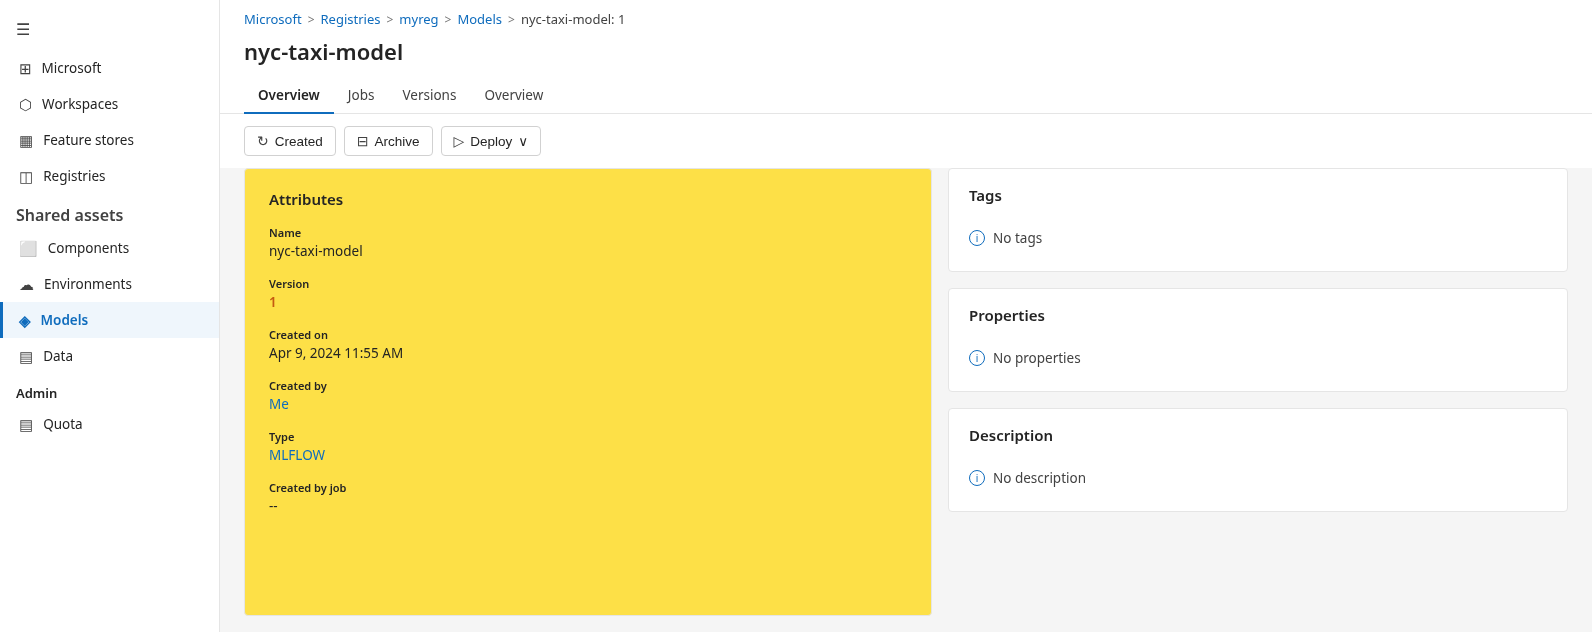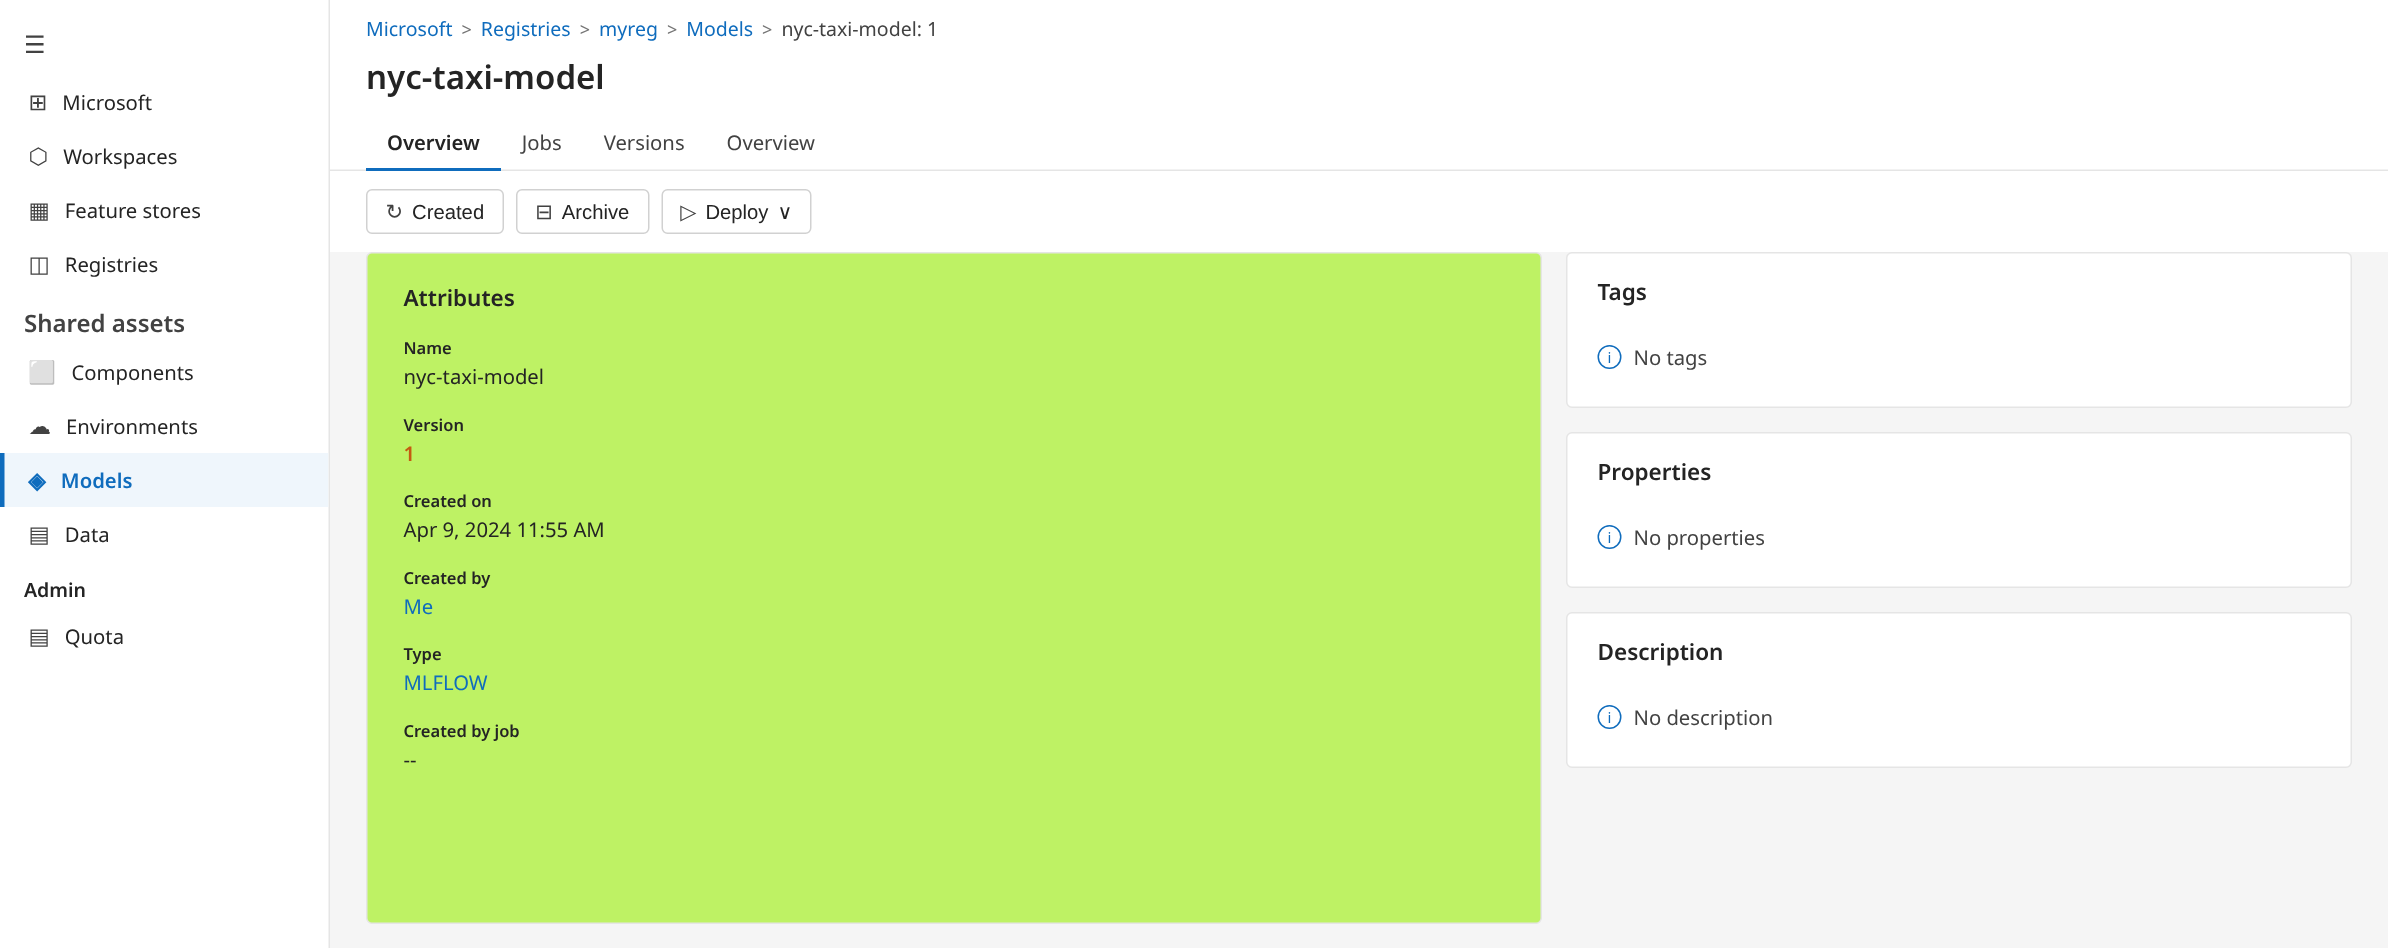--- a/index.html
+++ b/index.html
@@ -136,31 +136,31 @@
       flex: 1;
       display: flex;
       gap: 16px;
       padding: 0 24px 16px 24px;
       overflow: auto;
       background: #f5f5f5;
     }
 
     
     .card {
-      background: #bef264;
+      background: #fde047;
       border: 1px solid #e5e5e5;
       border-radius: 4px;
       padding: 20px 24px;
     }
     .attributes-card {
       flex: 1;
       min-width: 0;
     }
     .side-cards {
-      width: 524px;
+      width: 620px;
       min-width: 400px;
       display: flex;
       flex-direction: column;
       gap: 16px;
     }
     .side-card {
       background: #fff;
       border: 1px solid #e5e5e5;
       border-radius: 4px;
       padding: 16px 20px;

